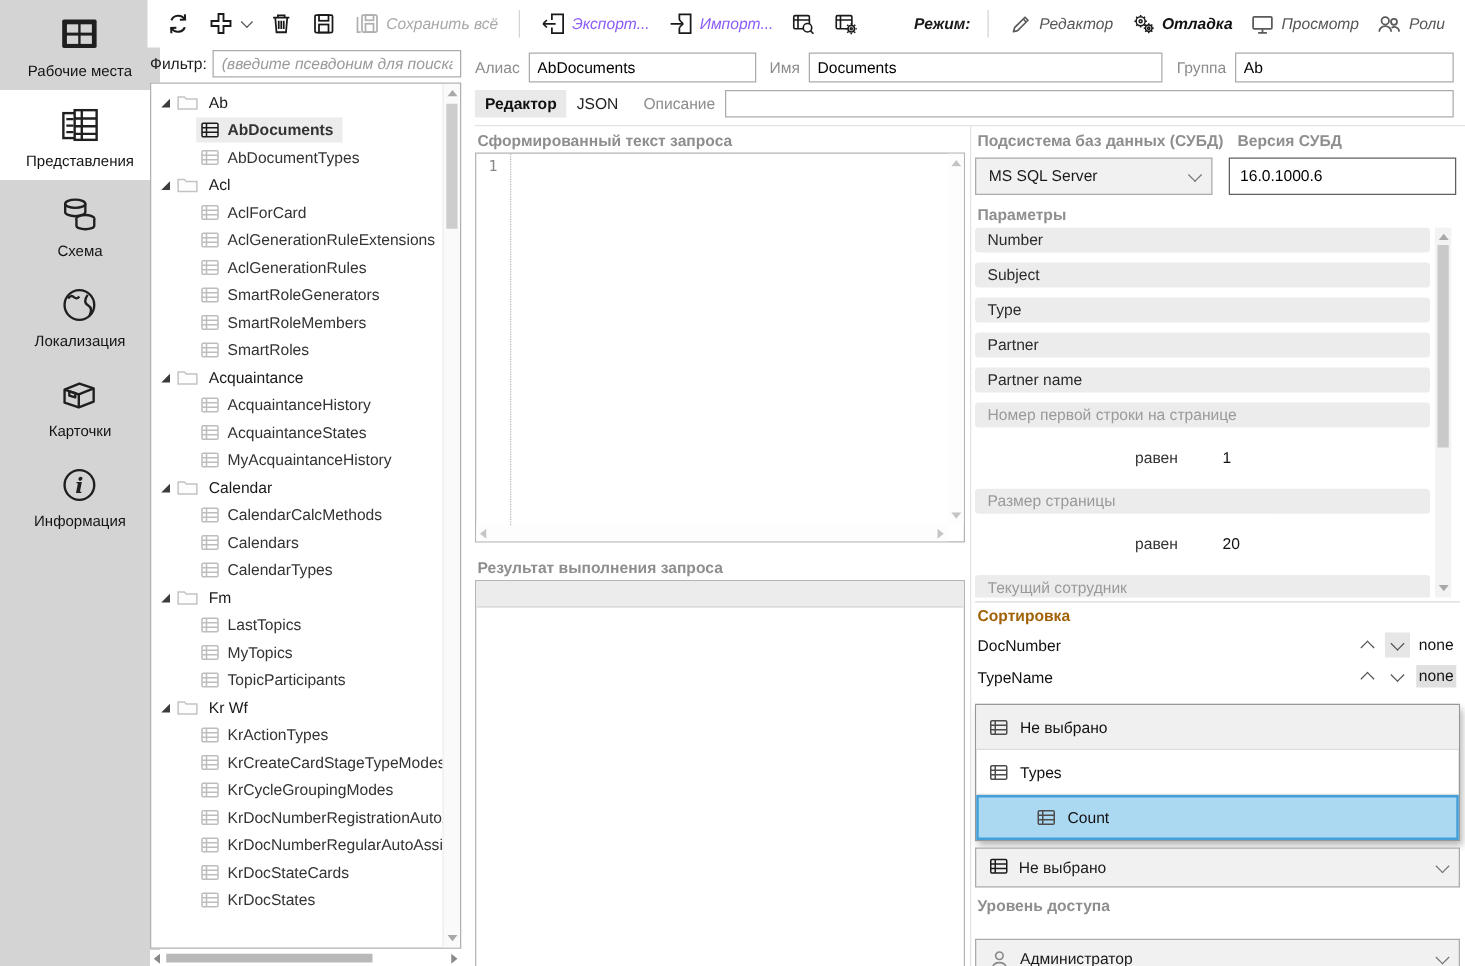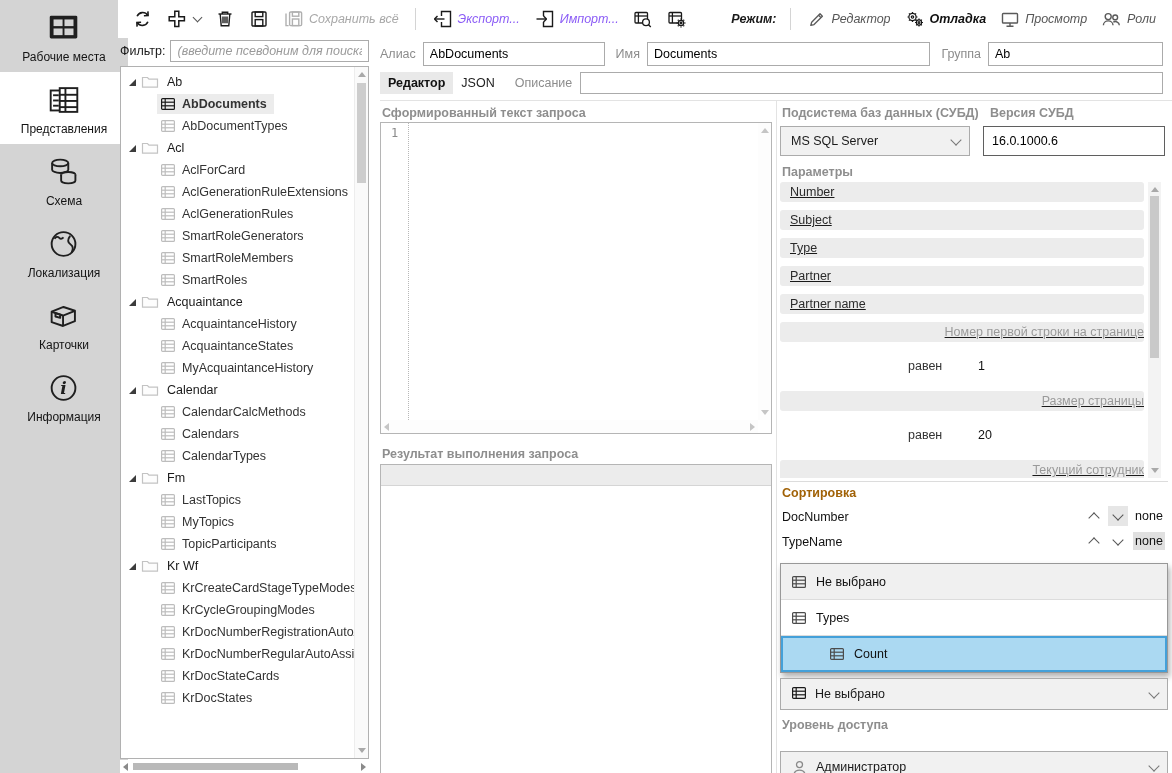--- a/index.html
+++ b/index.html
@@ -92,24 +92,24 @@
   .rpanel{position:absolute;left:780px;top:104px;right:4px;bottom:0;}
   .db-h1{position:absolute;left:2px;top:2px;font-weight:bold;color:#8e8e8e;}
   .db-h2{position:absolute;left:210px;top:2px;font-weight:bold;color:#8e8e8e;}
   .combo{background:#f1f1f1;border:1px solid #ababab;box-sizing:border-box;display:flex;align-items:center;
          padding:0 10px;gap:8px;position:absolute;}
   .combo .cchev{position:absolute;right:9px;width:7px;height:7px;border-right:1.3px solid #777;border-bottom:1.3px solid #777;transform:rotate(45deg);margin-top:-3px;}
   .combo-db{left:0;top:22px;width:190px;height:30px;}
   .inp-version{position:absolute;left:203px;top:22px;width:182px;height:30px;border:1px solid #5f5f5f;background:#fff;
                padding:0 8px;font:inherit;box-sizing:border-box;outline:none;}
   .params-h{position:absolute;left:2px;top:61px;font-weight:bold;color:#8e8e8e;}
-  .params{position:absolute;left:0;top:78px;right:24px;height:296px;overflow:hidden;text-decoration:underline;}
+  .params{position:absolute;left:0;top:78px;right:24px;height:296px;overflow:hidden;}
   .param-row{position:relative;margin-bottom:8px;}
   .param-row.pill,.param-row.pillmuted{height:20px;line-height:20px;background:#ececec;border-radius:3px;padding-left:10px;color:#2b2b2b;}
-  .param-row.pillmuted{color:#9a9a9a;text-align:right;}
+  .param-row.pillmuted{color:#9a9a9a;}
   .param-row .p-op,.param-row .p-val{display:none;}
   .param-row.cond{height:33px;background:#fff;}
   .param-row.cond .p-op{display:block;position:absolute;left:128px;top:9px;color:#333;}
   .param-row.cond .p-val{display:block;position:absolute;left:198px;top:9px;color:#111;}
   .params-scroll{position:absolute;right:7px;top:78px;height:296px;width:13px;background:#f3f3f3;}
   .params-scroll .vthumb{top:14px;height:162px;background:#c9c9c9;}
   .params-bottom{position:absolute;left:0;right:0;top:377px;height:1px;background:#dcdcdc;}
   .sort-h{position:absolute;left:2px;top:382px;font-weight:bold;color:#a16207;}
   .sort-rows{position:absolute;left:0;right:0;top:400px;}
   .sort-row{position:relative;height:25px;display:flex;align-items:center;}
@@ -642,20 +642,31 @@
         <svg width="18" height="16" viewBox="0 0 18 16">
           <path d="M1.5 4.5 h5 l1.5 1.7 h8.5 v8 h-15 z" fill="#fdfdfd" stroke="#c3c3c3" stroke-width="1.2"></path>
         </svg>
       </span>
       <span class="chip">
 
         <span class="t-label">Kr Wf</span>
       </span>
     </div>
 
+    <div class="tree-row item">
+
+      <span class="chip">
+        <span class="t-view">
+          <svg width="16" height="16">
+                <use href="#sym-view"></use>
+              </svg>
+        </span>
+        <span class="t-label">KrActionTypes</span>
+      </span>
+    </div>
 
     <div class="tree-row item">
 
       <span class="chip">
         <span class="t-view">
           <svg width="16" height="16">
                 <use href="#sym-view"></use>
               </svg>
         </span>
         <span class="t-label">KrCreateCardStageTypeModes</span>

